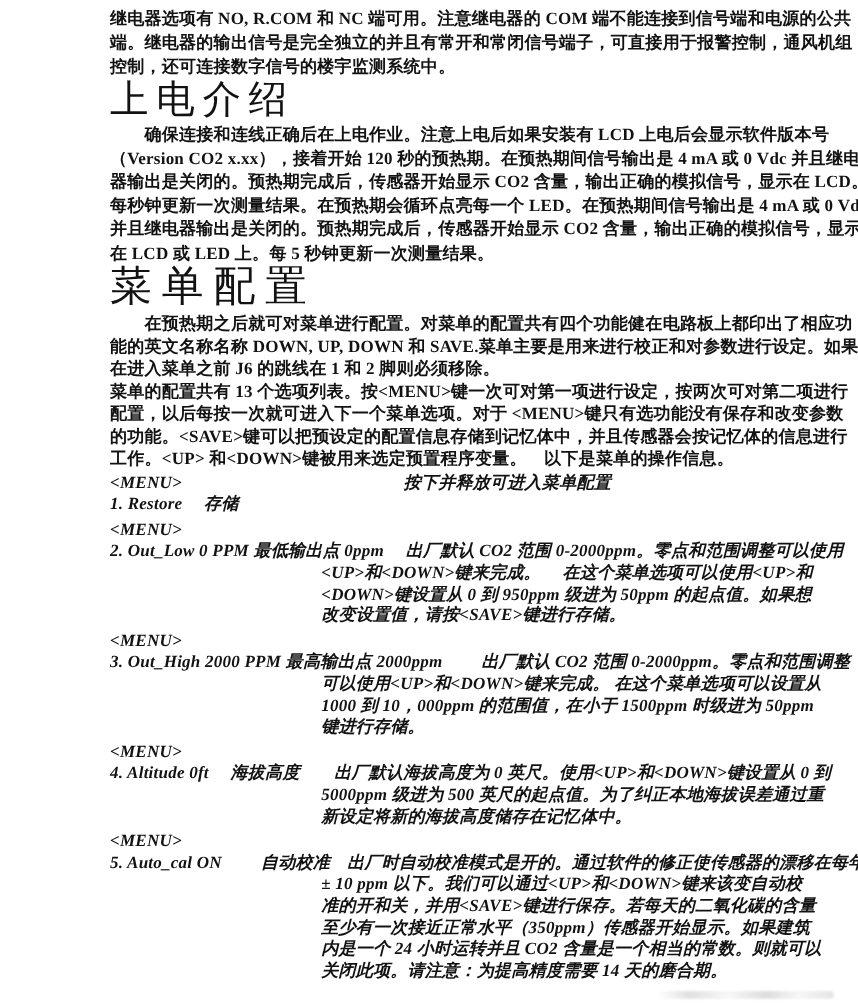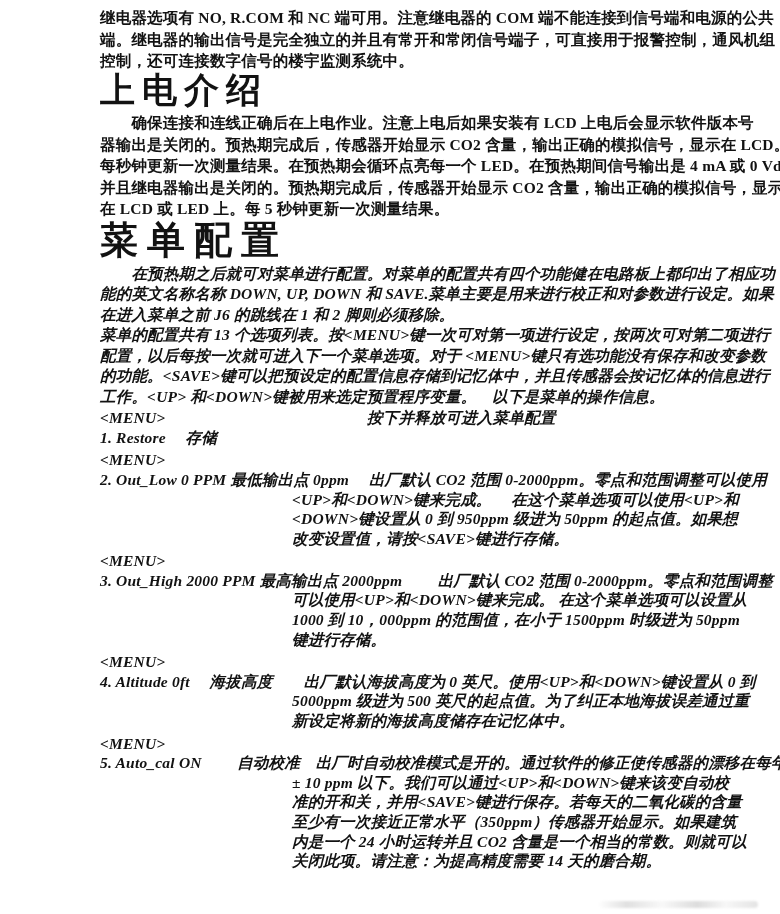--- a/index.html
+++ b/index.html
@@ -17,25 +17,25 @@
     padding: 7px 50px 0 100px;
     overflow: hidden;
   }
   .line {
     white-space: nowrap;
     font-size: 15.5px;
     font-weight: 600;
     letter-spacing: 0.2px;
   }
   .para-a .line { line-height: 21.5px; }   
-  .para-b .line { line-height: 20.5px; font-style: italic; }   
+  .para-b .line { line-height: 20.5px; }   
 
   .doc-heading {
     margin: 1px 0 3px 0;
-    font-weight: 700;
+    font-weight: 400;
     line-height: 1.05;
     letter-spacing: 7px;
     font-size: 35px;
   }
   .doc-heading.h2 { font-size: 38px; letter-spacing: 9px; }
 
   
   .menu-list { margin-top: 1px; }
   .menu-list .line { line-height: 19.6px; font-style: italic; }
   .m-row { display: flex; }
@@ -69,20 +69,21 @@
   <div class="para-a">
       <div class="line">继电器选项有 NO, R.COM  和  NC 端可用。注意继电器的 COM 端不能连接到信号端和电源的公共</div>
       <div class="line">端。继电器的输出信号是完全独立的并且有常开和常闭信号端子，可直接用于报警控制，通风机组</div>
       <div class="line">控制，还可连接数字信号的楼宇监测系统中。</div>
     </div>
 
   <h1 class="doc-heading">上电介绍</h1>
 
   <div class="para-a">
       <div class="line">　　确保连接和连线正确后在上电作业。注意上电后如果安装有  LCD  上电后会显示软件版本号</div>
+      <div class="line">（Version CO2 x.xx），接着开始 120 秒的预热期。在预热期间信号输出是 4 mA  或  0 Vdc 并且继电</div>
       <div class="line">器输出是关闭的。预热期完成后，传感器开始显示 CO2 含量，输出正确的模拟信号，显示在 LCD。</div>
       <div class="line">每秒钟更新一次测量结果。在预热期会循环点亮每一个 LED。在预热期间信号输出是 4 mA  或  0 Vdc</div>
       <div class="line">并且继电器输出是关闭的。预热期完成后，传感器开始显示 CO2 含量，输出正确的模拟信号，显示</div>
       <div class="line">在 LCD 或 LED 上。每 5 秒钟更新一次测量结果。</div>
     </div>
 
   <h1 class="doc-heading h2">菜单配置</h1>
 
   <div class="para-b">
       <div class="line">　　在预热期之后就可对菜单进行配置。对菜单的配置共有四个功能健在电路板上都印出了相应功</div>

